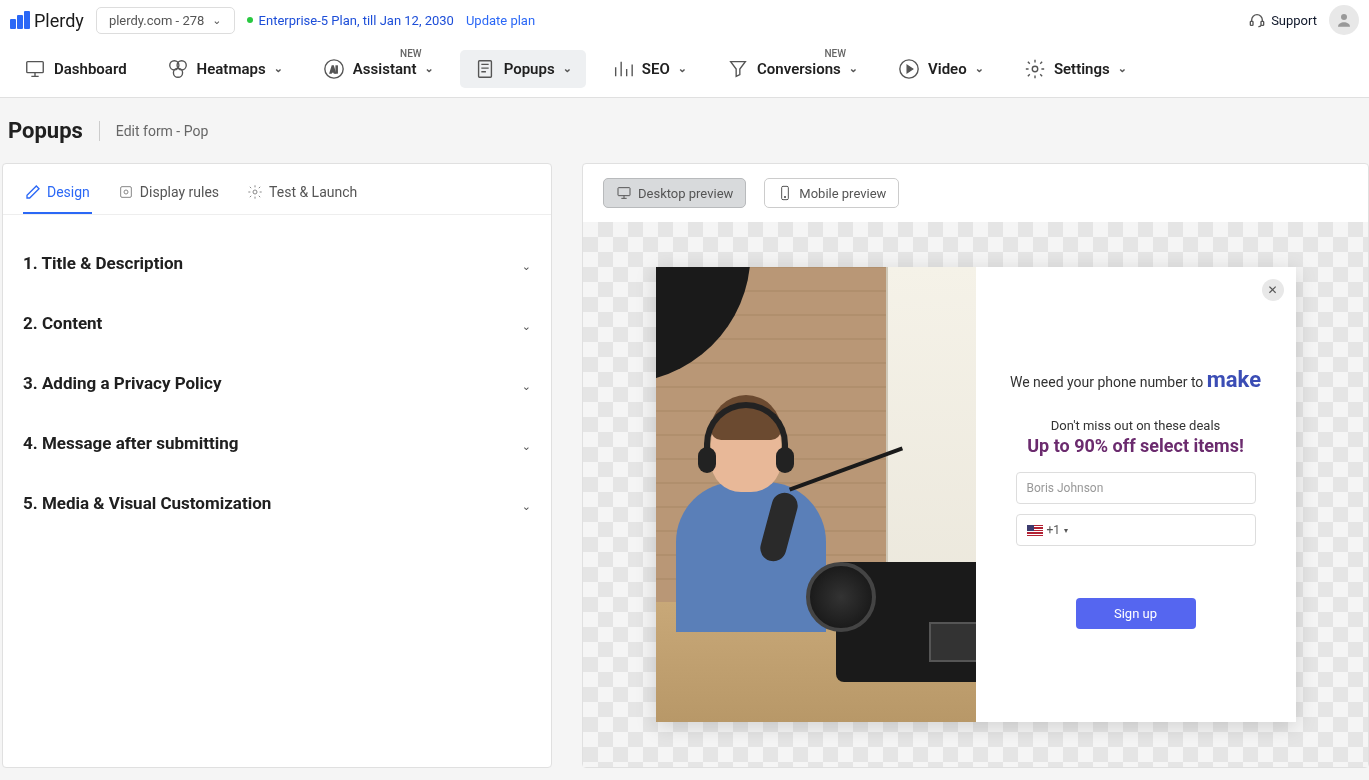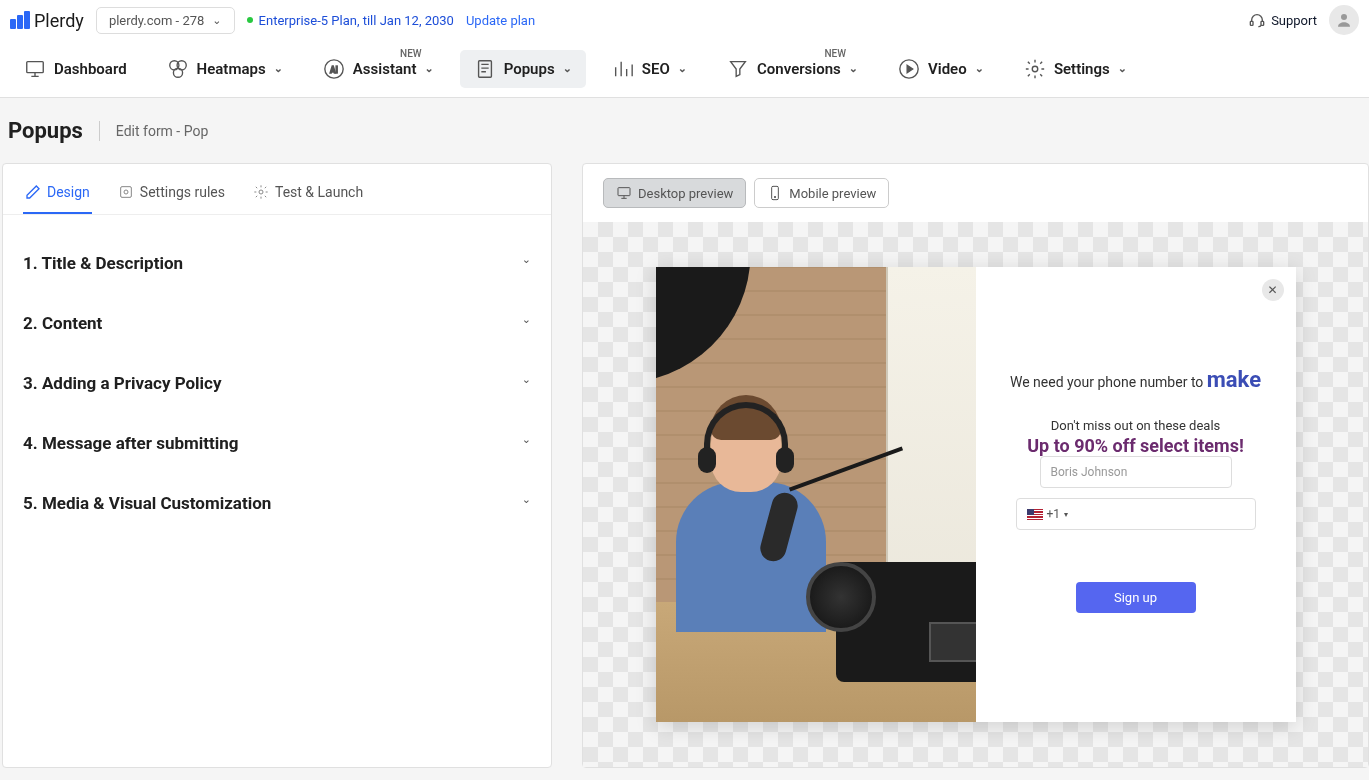--- a/index.html
+++ b/index.html
@@ -24,37 +24,37 @@
 .pagehead{padding:20px 8px;display:flex;align-items:center;gap:16px}
 .pagehead h1{font-size:22px;font-weight:700}
 .pagehead .divider{width:1px;height:20px;background:#ccc}
 .breadcrumb{font-size:14px;color:#666}
 .content{display:flex;gap:30px;padding:0 0 20px 2px}
 .left-panel{width:550px;background:#fff;border:1px solid #e0e0e0;border-radius:4px}
 .tabs{display:flex;gap:24px;padding:14px 20px 0;border-bottom:1px solid #eee}
 .tab{display:flex;align-items:center;gap:6px;padding:6px 2px 12px;font-size:14px;color:#555;cursor:pointer;border-bottom:2px solid transparent}
 .tab.active{color:#2b68f6;border-bottom-color:#2b68f6}
 .accordion{padding:18px 20px}
-.acc-item{display:flex;justify-content:space-between;align-items:flex-start;padding:20px 0;cursor:pointer}
+.acc-item{display:flex;justify-content:space-between;align-items:flex-end;padding:20px 0;cursor:pointer}
 .acc-item h3{font-size:17px;font-weight:700;color:#202020}
 .right-panel{flex:1;background:#fff;border:1px solid #e0e0e0;border-radius:4px;display:flex;flex-direction:column;min-width:0}
-.preview-toggle{padding:14px 20px;display:flex;gap:8px}
+.preview-toggle{padding:14px 20px;display:flex;gap:18px}
 .toggle-btn{display:flex;align-items:center;gap:6px;padding:6px 12px;border:1px solid #ccc;border-radius:5px;font-size:13px;color:#555;cursor:pointer;background:#fff}
 .toggle-btn.active{background:#d8dadc;border-color:#b8babc}
 .preview-area{flex:1;min-height:545px;position:relative;background-image:repeating-conic-gradient(#e5e5e5 0% 25%, #f5f5f5 0% 50%);background-size:30px 30px;display:flex;align-items:center;justify-content:center}
 .popup-preview{width:640px;height:455px;background:#fff;display:flex;box-shadow:0 4px 20px rgba(0,0,0,.15);position:relative}
 .popup-img{width:320px;background:linear-gradient(135deg,#b8a088,#d4c0a8);position:relative;overflow:hidden}
 .popup-right{flex:1;padding:40px 24px 20px;display:flex;flex-direction:column;align-items:center;text-align:center;position:relative}
 .popup-close{position:absolute;top:12px;right:12px;width:22px;height:22px;border-radius:50%;background:#e8e8e8;display:flex;align-items:center;justify-content:center;cursor:pointer;font-size:12px;color:#555}
 .popup-h1{font-size:14px;color:#333;margin-top:60px}
 .popup-h1 .em{font-size:22px;font-weight:700;color:#3b4db5;display:block;margin-top:-2px}
 .popup-h1 .em-top{font-size:22px;font-weight:700;color:#3b4db5}
 .popup-sub{font-size:13px;color:#333;margin-top:26px}
 .popup-sub2{font-size:18px;font-weight:700;color:#6b2b6e;margin-top:2px}
-.popup-input{width:192px;border:1px solid #ddd;border-radius:4px;padding:8px 10px;font-size:12px;color:#999;margin-top:0;text-align:left;cursor:text}
+.popup-input{width:240px;border:1px solid #ddd;border-radius:4px;padding:8px 10px;font-size:12px;color:#999;margin-top:16px;text-align:left;cursor:text}
 .popup-phone{width:240px;border:1px solid #ddd;border-radius:4px;padding:8px 10px;font-size:12px;color:#555;margin-top:10px;text-align:left;display:flex;align-items:center;gap:4px;cursor:pointer}
 .popup-btn{width:120px;background:#5566f0;color:#fff;border-radius:4px;padding:8px 0;font-size:13px;margin-top:52px;cursor:pointer}
 svg{display:block}
 .flag{display:inline-block;width:16px;height:11px;background:linear-gradient(#b22234 0 8%,#fff 8% 15%,#b22234 15% 23%,#fff 23% 31%,#b22234 31% 38%,#fff 38% 46%,#b22234 46% 54%,#fff 54% 62%,#b22234 62% 69%,#fff 69% 77%,#b22234 77% 85%,#fff 85% 92%,#b22234 92% 100%);position:relative}
 .flag::before{content:"";position:absolute;top:0;left:0;width:7px;height:6px;background:#3c3b6e}
 
 .photo-scene{position:absolute;inset:0}
 .photo-wall{position:absolute;inset:0;background:repeating-linear-gradient(0deg,#b09070 0 22px,#a88868 22px 24px),repeating-linear-gradient(90deg,rgba(0,0,0,0) 0 45px,rgba(0,0,0,.06) 45px 47px);filter:brightness(1.05)}
 .photo-window{position:absolute;right:0;top:0;width:90px;height:100%;background:linear-gradient(#f5f2e8,#e8e4d8);box-shadow:inset 2px 0 0 #cfc8b8}
 .photo-umbrella{position:absolute;top:-20px;left:-30px;width:130px;height:130px;background:#1a1a1a;border-radius:0 0 130px 0;transform:rotate(-5deg)}
@@ -213,21 +213,21 @@
           </span>
         <span>Design</span>
       </div>
       <div class="tab">
         <span>
             <svg width="16" height="16" viewBox="0 0 24 24" fill="none" stroke="#888" stroke-width="1.5">
               <rect x="4" y="4" width="16" height="16" rx="2"></rect>
               <circle cx="12" cy="12" r="3"></circle>
             </svg>
           </span>
-        <span>Settings rules</span>
+        <span>Display rules</span>
       </div>
       <div class="tab">
         <span>
             <svg width="16" height="16" viewBox="0 0 24 24" fill="none" stroke="#888" stroke-width="1.5">
               <circle cx="12" cy="12" r="3"></circle>
               <path d="M12 2v3M12 19v3M4.2 4.2l2.1 2.1M17.7 17.7l2.1 2.1M2 12h3M19 12h3M4.2 19.8l2.1-2.1M17.7 6.3l2.1-2.1"></path>
             </svg>
           </span>
         <span>Test &amp; Launch</span>
       </div>

